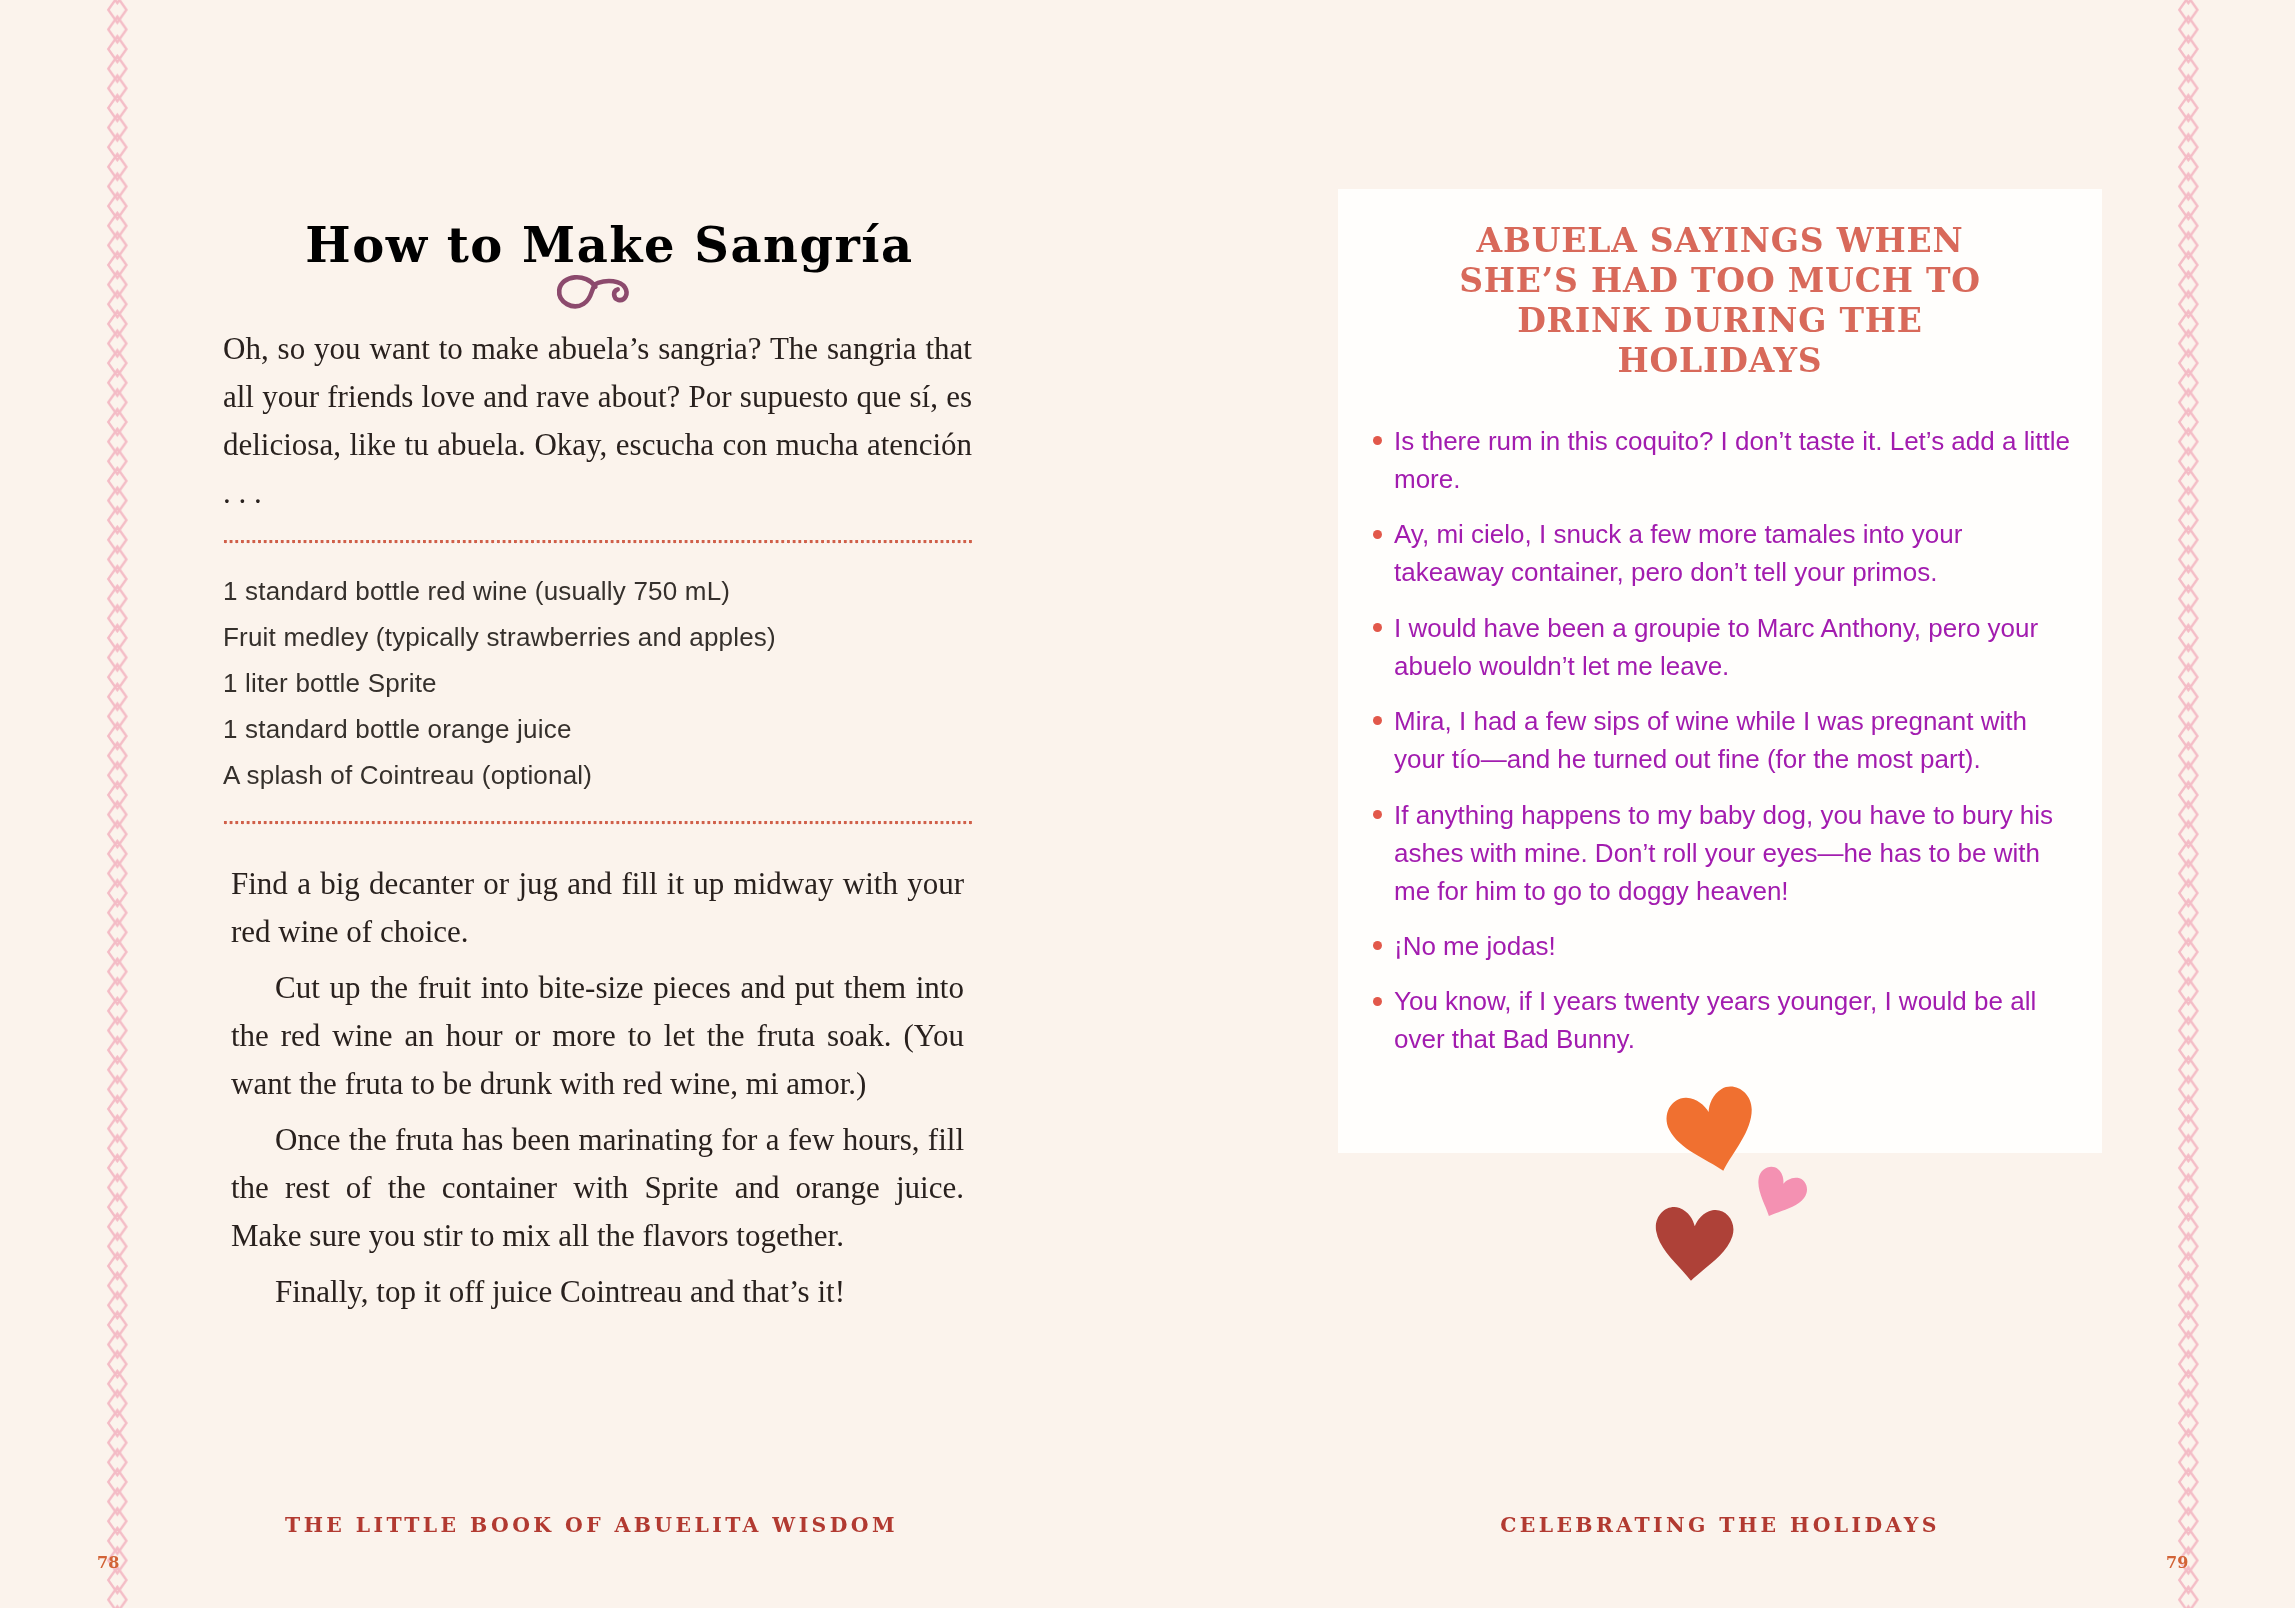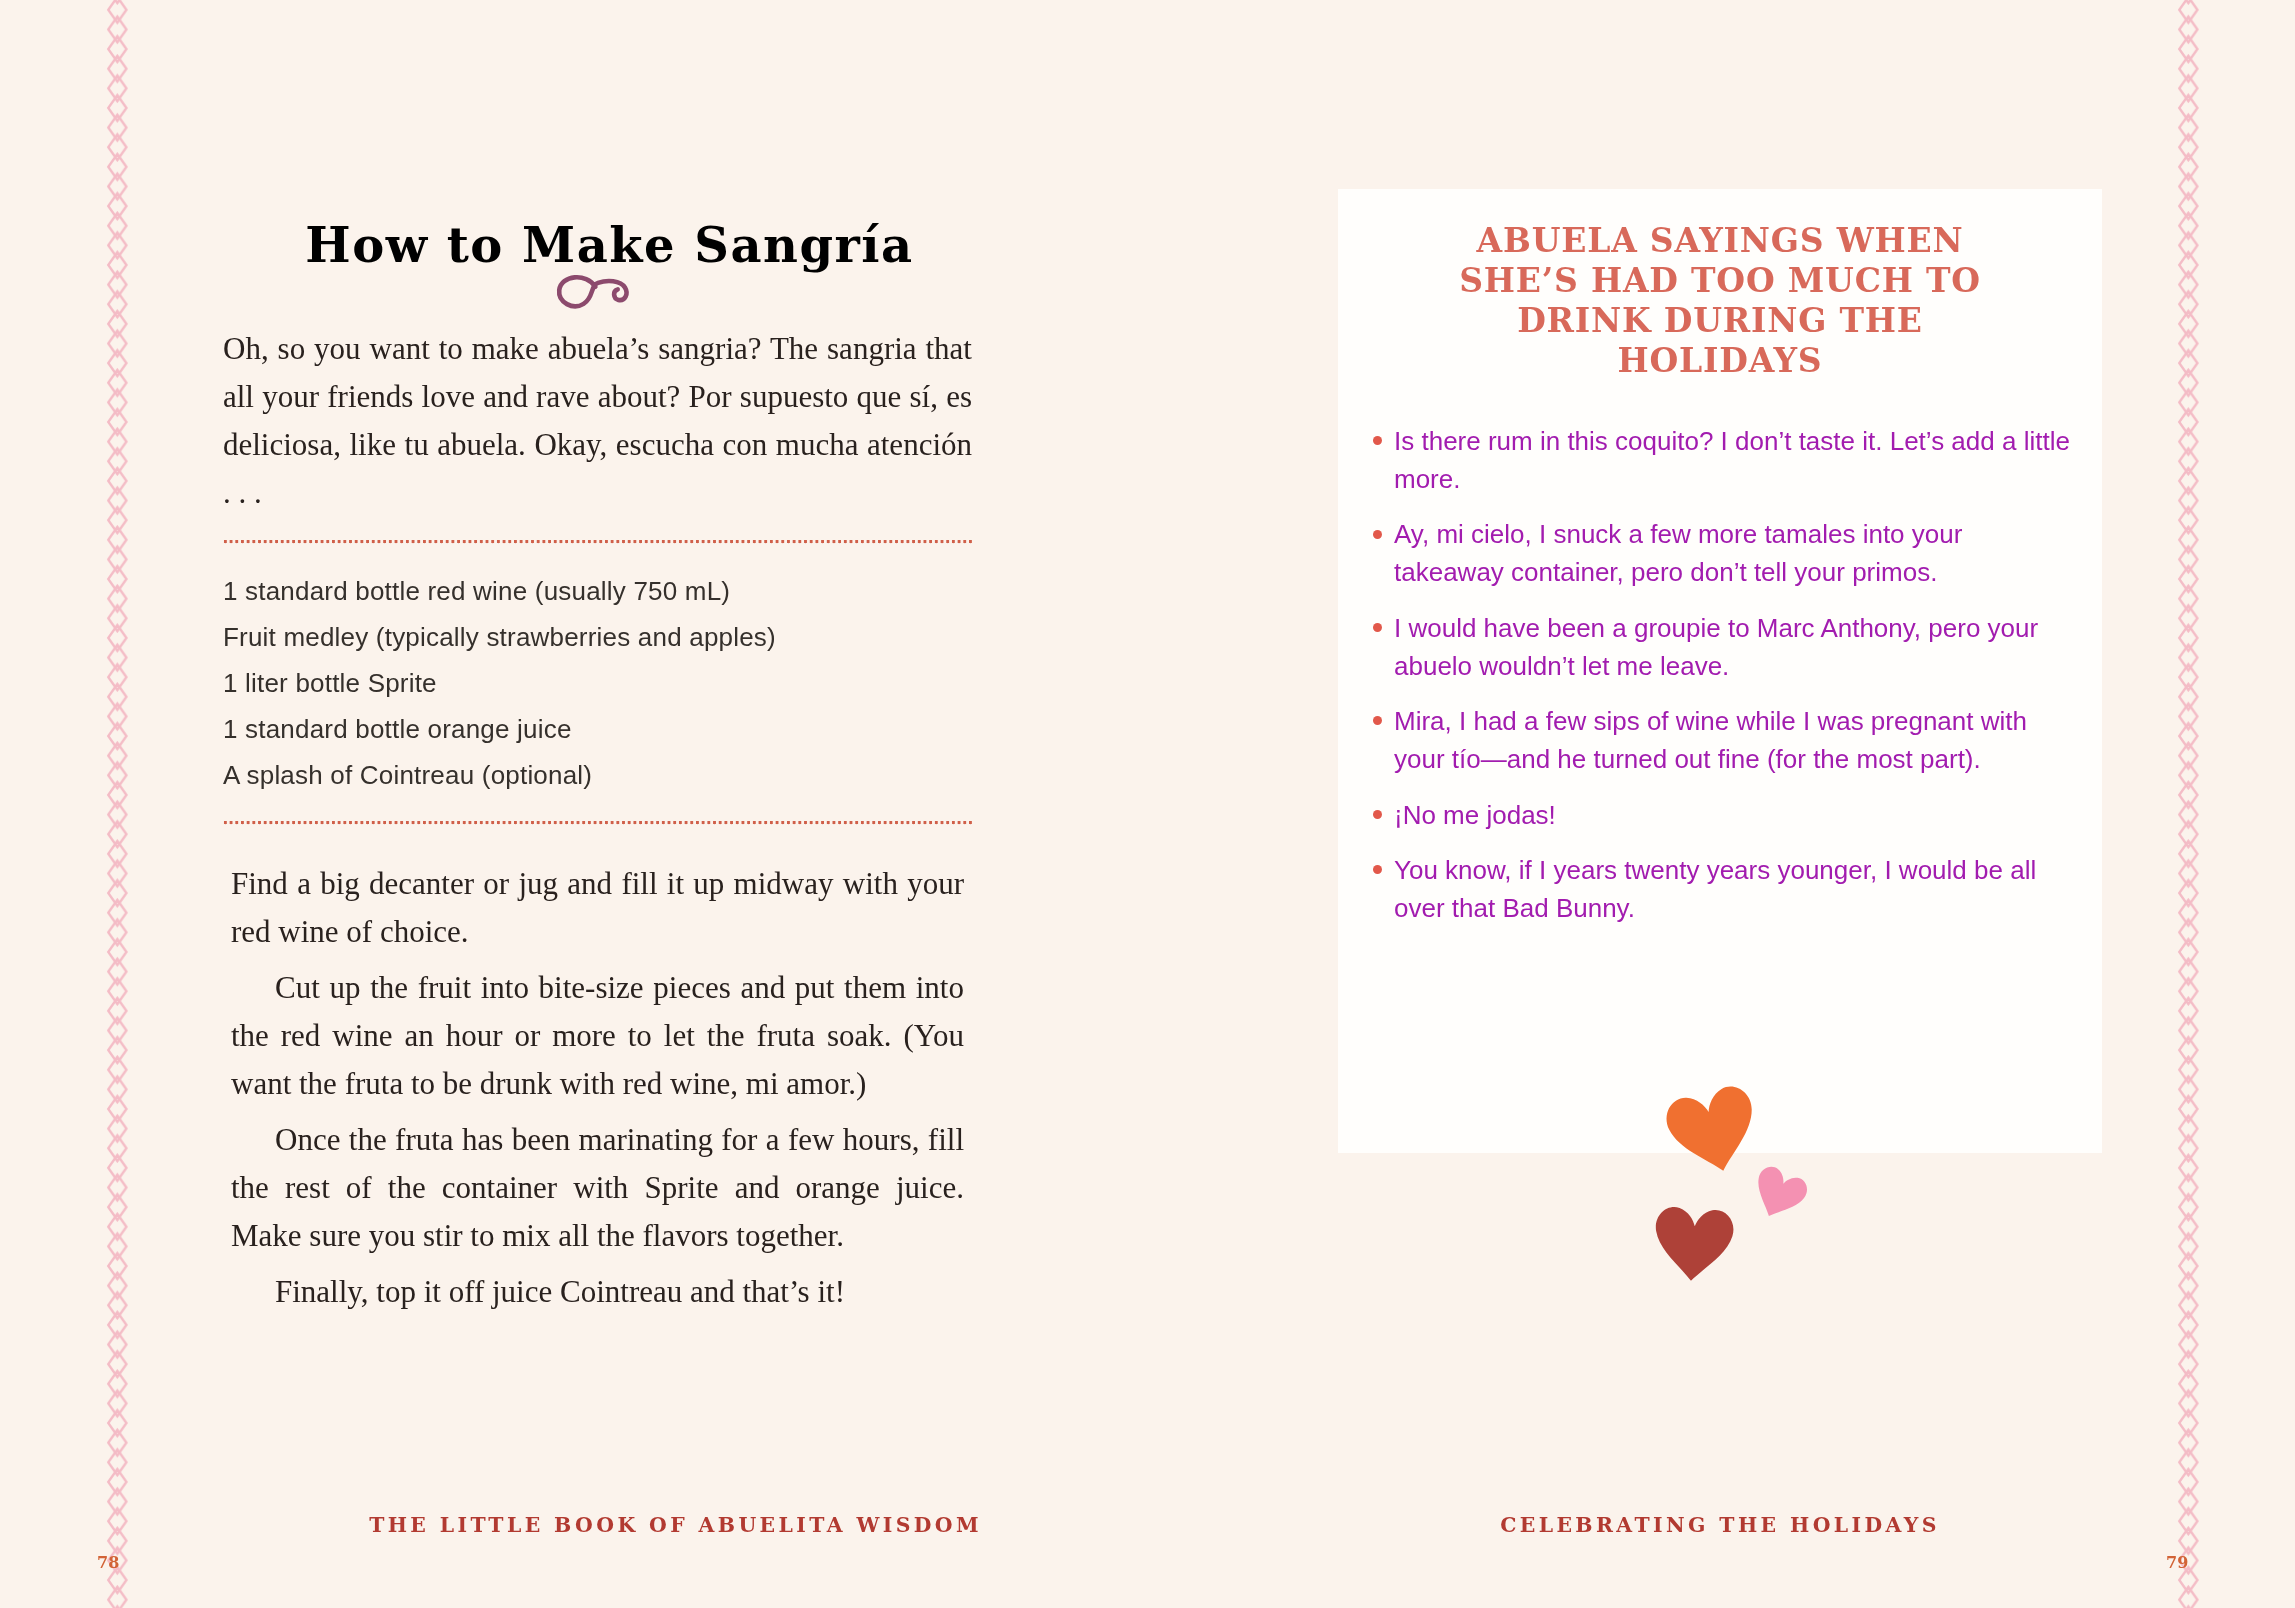--- a/index.html
+++ b/index.html
@@ -92,21 +92,21 @@
   .pagenum.pn-left  { left:97px; }
   .pagenum.pn-right { left:2166px; }
   .running {
     position:absolute; top:1513px;
     text-align:center;
     font-family:"DejaVu Serif", serif; font-weight:bold;
     font-size:20.4px; letter-spacing:3.4px;
     color:#b23a31;
     white-space:nowrap;
   }
-  .running.run-left  { left:233px;  width:749px;text-align:right; }
+  .running.run-left  { left:217px;  width:749px; }
   .running.run-right { left:1338px; width:764px; }
 </style>
 </head>
 <body>
 
 <svg class="chain" style="left:106px" width="22.7" height="1608" aria-hidden="true" viewBox="0 0 30 2130">
   <defs>
     <pattern id="ch-l" width="30" height="26" patternUnits="userSpaceOnUse">
       <g fill="none" stroke="#f4bcc6" stroke-width="3.2">
         <path d="M15 -30 L27 -13 L15 4 L3 -13 Z"></path>
@@ -176,20 +176,24 @@
     <div class="saying">
       <span class="dot"></span>
       <span>I would have been a groupie to Marc Anthony, pero your abuelo wouldn’t let me leave.</span>
     </div>
     <div class="saying">
       <span class="dot"></span>
       <span>Mira, I had a few sips of wine while I was pregnant with your tío—and he turned out fine (for the most part).</span>
     </div>
     <div class="saying">
       <span class="dot"></span>
+      <span>If anything happens to my baby dog, you have to bury his ashes with mine. Don’t roll your eyes—he has to be with me for him to go to doggy heaven!</span>
+    </div>
+    <div class="saying">
+      <span class="dot"></span>
       <span>¡No me jodas!</span>
     </div>
     <div class="saying">
       <span class="dot"></span>
       <span>You know, if I years twenty years younger, I would be all over that Bad Bunny.</span>
     </div>
   </div>
 </section>
 
 <div class="hearts">

